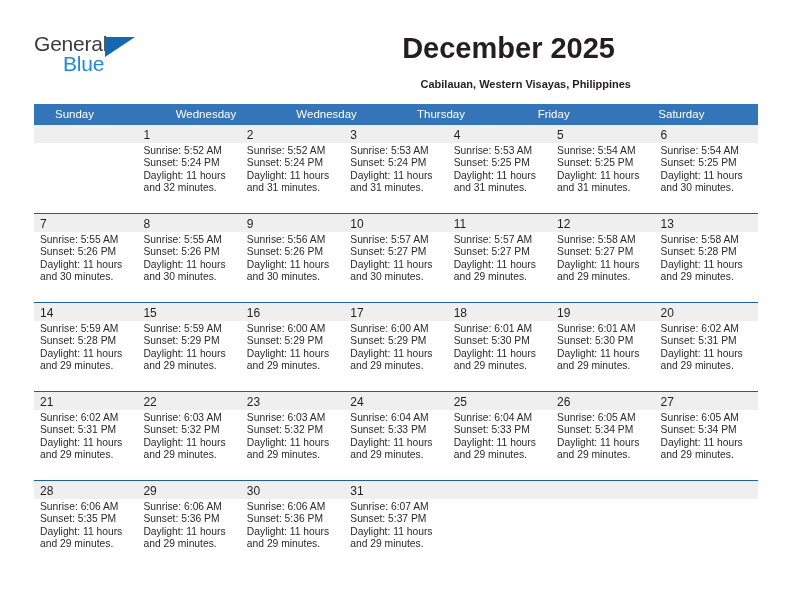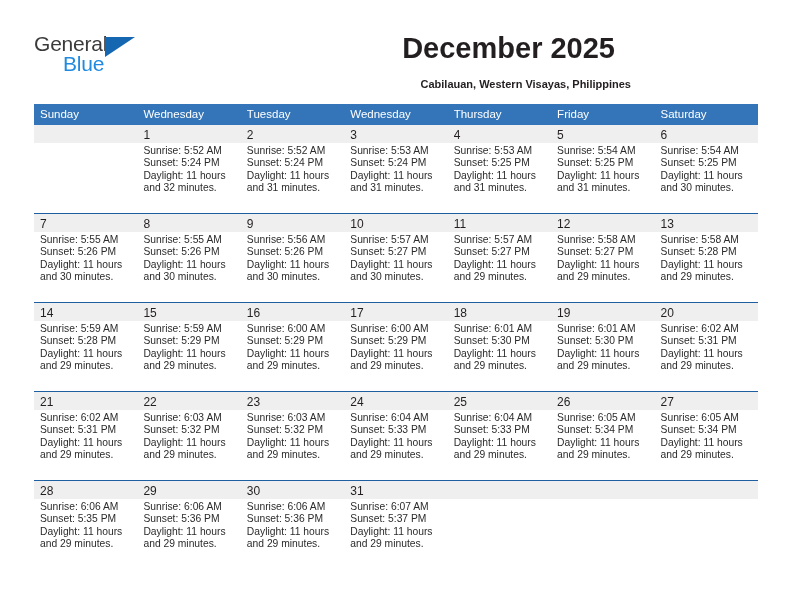--- a/index.html
+++ b/index.html
@@ -94,21 +94,21 @@
   .weekdays {
     display: flex;
     background: #3375b8;
     height: 21px;
   }
   .weekday {
     flex: 1 1 0;
     color: #ffffff;
     font-size: 11.5px;
     line-height: 21px;
-    padding-left: 6px;
+    padding-left: 21px;
     box-sizing: border-box;
     white-space: nowrap;
     overflow: hidden;
   }
   .week {
     border-top: 1.6px solid #1d5fa0;
   }
   .week:first-of-type {
     border-top: none;
   }
@@ -162,21 +162,20 @@
 
     <div class="title">December 2025</div>
     <div class="subtitle">Cabilauan, Western Visayas, Philippines</div>
 
   </div>
 
   <div class="calendar">
     <div class="weekdays" id="weekday-row">
         <div class="weekday">Sunday</div>
         <div class="weekday">Wednesday</div>
-        <div class="weekday">Tuesday</div>
         <div class="weekday">Wednesday</div>
         <div class="weekday">Thursday</div>
         <div class="weekday">Friday</div>
         <div class="weekday">Saturday</div>
       </div>
     <div id="weeks-container">
         <div class="week">
           <div class="week-row">
             <div class="day empty">
               <div class="day-num-band"><span class="day-num"></span></div>

